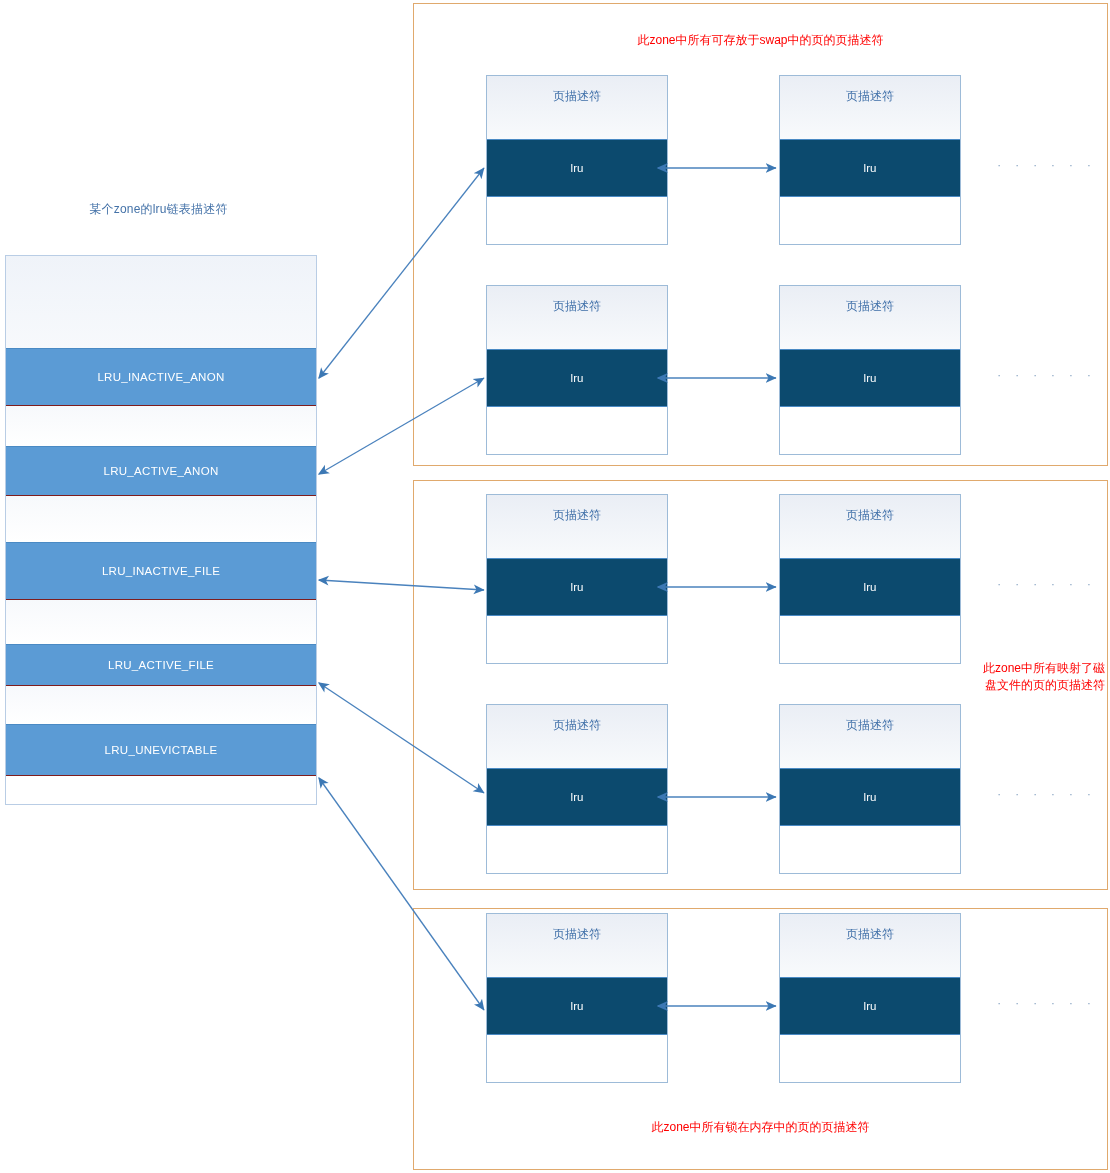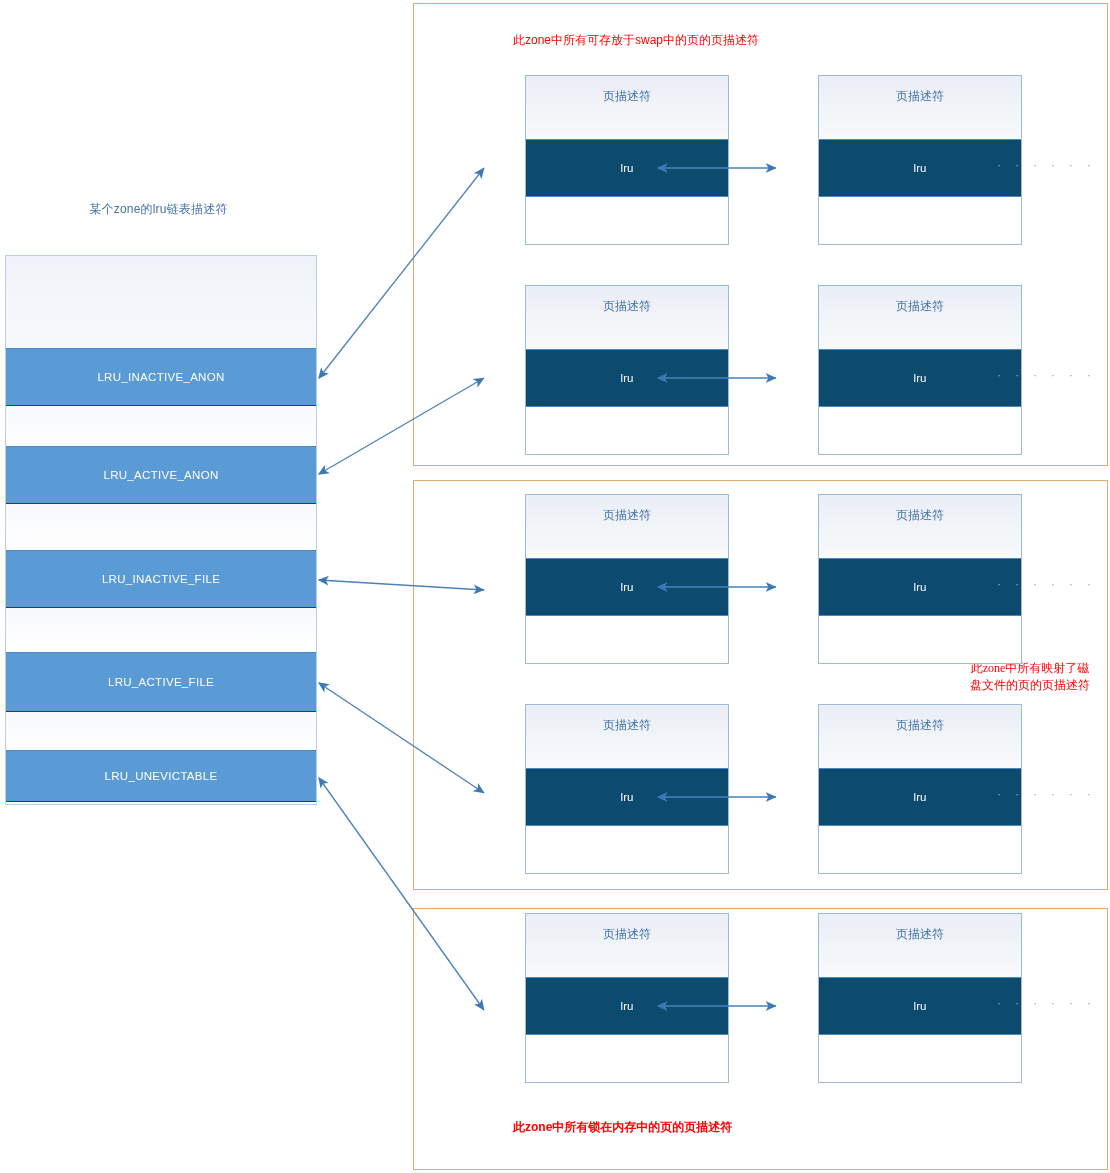--- a/index.html
+++ b/index.html
@@ -62,33 +62,33 @@
     position: absolute;
     border: 1px solid #e0a96d;
     box-sizing: border-box;
     background: transparent;
   }
   .zone-label {
     position: absolute;
     color: #ff0000;
     font-size: 12px;
     line-height: 17px;
+    text-align: center;
     white-space: pre-line;
   }
   
   .page-desc {
     position: absolute;
-    width: 204px;
+    width: 182px;
     height: 170px;
     border: 1px solid #9dbbd8;
     box-sizing: border-box;
     background: #ffffff;
     display: flex;
     flex-direction: column;
-    margin-left: 39px;
   }
   .pd-top {
     height: 63px;
     background: linear-gradient(to bottom, #eaeef5 0%, #f8fafc 100%);
     color: #3f6fa8;
     font-size: 12px;
     display: flex;
     align-items: flex-start;
     justify-content: center;
     padding-top: 12px;
@@ -132,25 +132,25 @@
 <body>
 
 <div id="canvas">
 
   <div class="lru-caption">某个zone的lru链表描述符</div>
 
   <div class="lru-struct">
     <div class="lru-head"></div>
     <div class="lru-band" style="height:58px">LRU_INACTIVE_ANON</div>
     <div class="lru-gap" style="height:40px"></div>
-    <div class="lru-band" style="height:58px">LRU_ACTIVE_ANON</div>
+    <div class="lru-band" style="height:50px">LRU_ACTIVE_ANON</div>
     <div class="lru-gap" style="height:46px"></div>
     <div class="lru-band" style="height:58px">LRU_INACTIVE_FILE</div>
     <div class="lru-gap" style="height:44px"></div>
-    <div class="lru-band" style="height:60px">LRU_ACTIVE_FILE</div>
+    <div class="lru-band" style="height:42px">LRU_ACTIVE_FILE</div>
     <div class="lru-gap" style="height:38px"></div>
     <div class="lru-band" style="height:52px">LRU_UNEVICTABLE</div>
   </div>
 
   <div class="zone-box" style="left:413px; top:3px; width:695px; height:463px;"></div>
   <div class="zone-label" style="left:513px; top:32px; width:495px;">此zone中所有可存放于swap中的页的页描述符</div>
 
   <div class="page-desc" style="left:486px; top:75px;">
     <div class="pd-top">页描述符</div>
     <div class="pd-mid">lru</div>
@@ -169,21 +169,21 @@
     <div class="pd-bot"></div>
   </div>
   <div class="page-desc" style="left:779px; top:285px;">
     <div class="pd-top">页描述符</div>
     <div class="pd-mid">lru</div>
     <div class="pd-bot"></div>
   </div>
   <div class="dots" style="left:997px; top:367px;">· · · · · ·</div>
 
   <div class="zone-box" style="left:413px; top:480px; width:695px; height:410px;"></div>
-  <div class="zone-label" style="left:955px; top:660px; width:150px; text-align:center;font-family:Liberation Serif, serif;">此zone中所有映射了磁
+  <div class="zone-label" style="left:955px; top:660px; width:150px; text-align:right;">此zone中所有映射了磁
 盘文件的页的页描述符</div>
 
   <div class="page-desc" style="left:486px; top:494px;">
     <div class="pd-top">页描述符</div>
     <div class="pd-mid">lru</div>
     <div class="pd-bot"></div>
   </div>
   <div class="page-desc" style="left:779px; top:494px;">
     <div class="pd-top">页描述符</div>
     <div class="pd-mid">lru</div>
@@ -197,21 +197,21 @@
     <div class="pd-bot"></div>
   </div>
   <div class="page-desc" style="left:779px; top:704px;">
     <div class="pd-top">页描述符</div>
     <div class="pd-mid">lru</div>
     <div class="pd-bot"></div>
   </div>
   <div class="dots" style="left:997px; top:786px;">· · · · · ·</div>
 
   <div class="zone-box" style="left:413px; top:908px; width:695px; height:262px;"></div>
-  <div class="zone-label" style="left:513px; top:1119px; width:495px;font-weight:bold;">此zone中所有锁在内存中的页的页描述符</div>
+  <div class="zone-label" style="left:513px; top:1119px; width:495px;">此zone中所有锁在内存中的页的页描述符</div>
 
   <div class="page-desc" style="left:486px; top:913px;">
     <div class="pd-top">页描述符</div>
     <div class="pd-mid">lru</div>
     <div class="pd-bot"></div>
   </div>
   <div class="page-desc" style="left:779px; top:913px;">
     <div class="pd-top">页描述符</div>
     <div class="pd-mid">lru</div>
     <div class="pd-bot"></div>

